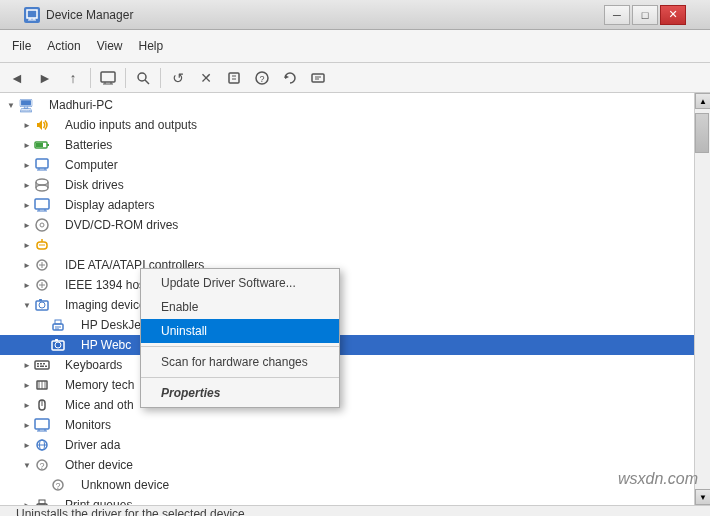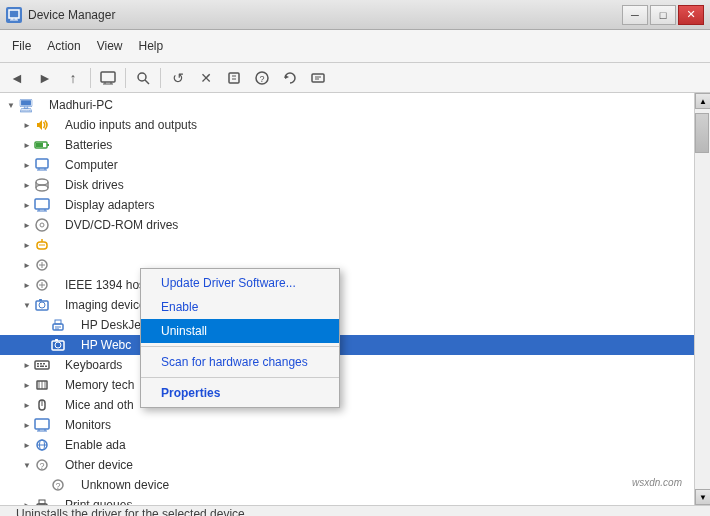--- a/index.html
+++ b/index.html
@@ -14,21 +14,21 @@
     }
 
     
     .title-bar {
       background: linear-gradient(to bottom, #e8e8e8, #d0d0d0);
       height: 30px;
       display: flex;
       align-items: center;
       justify-content: space-between;
       border-bottom: 1px solid #aaa;
-      padding: 0 6px;
+      padding: 0 24px;
     }
     .title-bar-left {
       display: flex;
       align-items: center;
       gap: 6px;
     }
     .title-bar-icon {
       width: 16px;
       height: 16px;
       background: #4a7fcb;
@@ -224,48 +224,49 @@
       background: #f5f5f5;
       border: 1px solid #aaa;
       box-shadow: 3px 3px 8px rgba(0,0,0,0.3);
       z-index: 100;
       padding: 2px 0;
     }
     .ctx-item {
       padding: 5px 20px;
       cursor: pointer;
       font-size: 12px;
-      color: #1d4ed8;
+      color: #404040;
     }
     .ctx-item.active {
       background: #0078d7;
       color: white;
     }
     .ctx-item.bold {
       font-weight: bold;
+      font-style: italic;
     }
     .ctx-separator {
       height: 1px;
       background: #ccc;
       margin: 3px 0;
     }
 
     
     .icon-computer { color: #4a7fcb; }
     .icon-audio { color: #e8a000; }
     .icon-battery { color: #40a040; }
     .icon-display { color: #4a7fcb; }
     .icon-imaging { color: #4a7fcb; }
     .icon-network { color: #4a7fcb; }
 
     .wsxdn-logo {
       position: absolute;
       bottom: 28px;
-      right: 28px;
-      font-size: 10px;
+      right: 12px;
+      font-size: 16px;
       color: #888;
       font-style: italic;
       z-index: 50;
     }
   </style>
 </head>
 <body>
 
 <div class="title-bar">
   <div class="title-bar-left">
@@ -449,20 +450,21 @@
     <div class="tree-item">
       <span class="tree-indent" style="width:20px"></span>
       <span class="tree-expand">►</span>
       <span class="tree-icon">
         <svg width="16" height="16" viewBox="0 0 16 16">
             <circle cx="8" cy="8" r="5" fill="none" stroke="#888" stroke-width="1.5"></circle>
             <line x1="8" y1="5" x2="8" y2="11" stroke="#888" stroke-width="1"></line>
             <line x1="5" y1="8" x2="11" y2="8" stroke="#888" stroke-width="1"></line>
           </svg>
       </span>
+      <span class="tree-label">IDE ATA/ATAPI controllers</span>
     </div>
 
     <div class="tree-item">
       <span class="tree-indent" style="width:20px"></span>
       <span class="tree-expand">►</span>
       <span class="tree-icon">
         <svg width="16" height="16" viewBox="0 0 16 16">
             <circle cx="8" cy="8" r="5" fill="none" stroke="#888" stroke-width="1.5"></circle>
             <line x1="8" y1="5" x2="8" y2="11" stroke="#888" stroke-width="1"></line>
             <line x1="5" y1="8" x2="11" y2="8" stroke="#888" stroke-width="1"></line>
@@ -571,21 +573,21 @@
     <div class="tree-item">
       <span class="tree-indent" style="width:20px"></span>
       <span class="tree-expand">►</span>
       <span class="tree-icon icon-network">
         <svg width="16" height="16" viewBox="0 0 16 16">
             <circle cx="8" cy="8" r="5" fill="none" stroke="#4a7fcb" stroke-width="1.5"></circle>
             <ellipse cx="8" cy="8" rx="2.5" ry="5" fill="none" stroke="#4a7fcb" stroke-width="1"></ellipse>
             <line x1="3" y1="8" x2="13" y2="8" stroke="#4a7fcb" stroke-width="1"></line>
           </svg>
       </span>
-      <span class="tree-label">Enable ada</span>
+      <span class="tree-label">Driver ada</span>
     </div>
 
     <div class="tree-item">
       <span class="tree-indent" style="width:20px"></span>
       <span class="tree-expand">▼</span>
       <span class="tree-icon">
         <svg width="16" height="16" viewBox="0 0 16 16">
             <circle cx="8" cy="8" r="5" fill="none" stroke="#888" stroke-width="1.5"></circle>
             <text x="8" y="12" text-anchor="middle" font-size="9" fill="#888">?</text>
           </svg>

